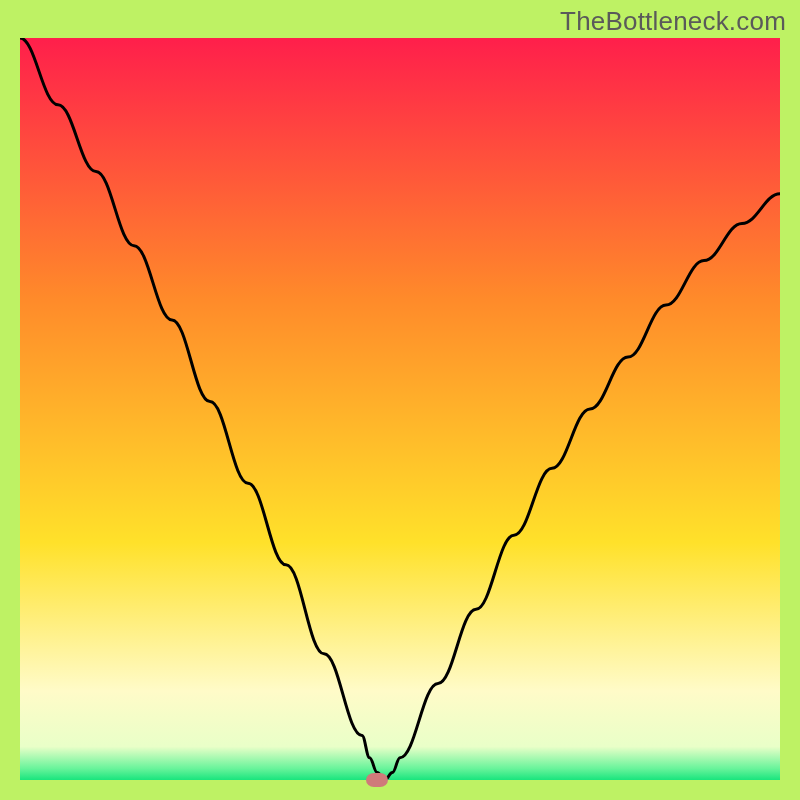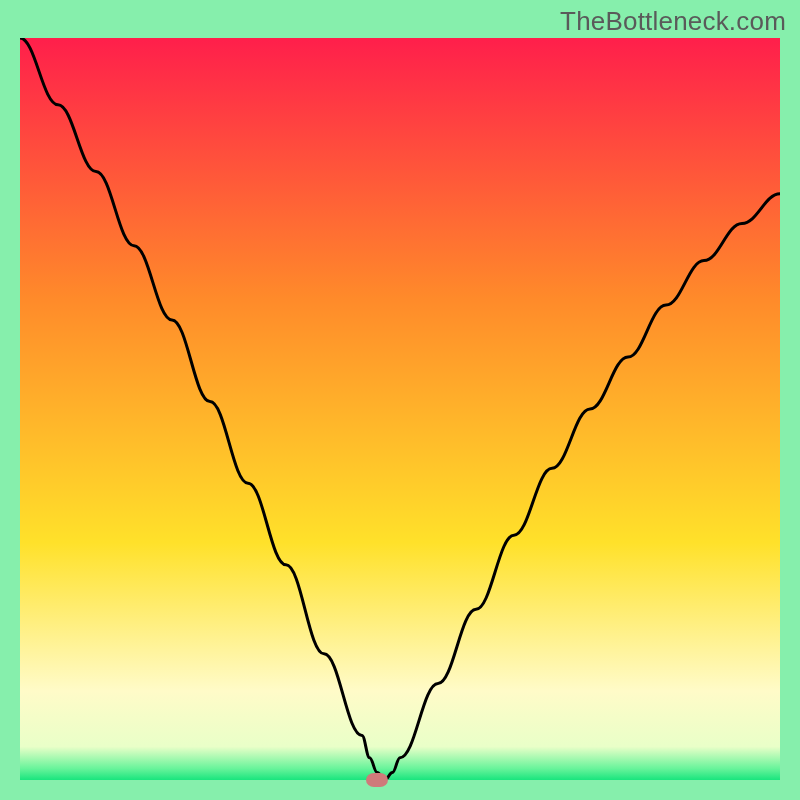--- a/index.html
+++ b/index.html
@@ -1,21 +1,21 @@
 <!DOCTYPE html>
 <html><head>
 <meta charset="utf-8">
 <style>
   * { margin: 0; padding: 0; box-sizing: border-box; }
   html, body { width: 800px; height: 800px; overflow: hidden; background: #000; }
   .frame {
     position: relative;
     width: 800px;
     height: 800px;
-    background: #86efac;
+    background: #bef264;
     text-decoration: underline;
   }
   .watermark {
     position: absolute;
     top: 6px;
     right: 14px;
     font-family: Arial, Helvetica, sans-serif;
     font-size: 26px;
     font-weight: 500;
     color: #5a5a5a;

